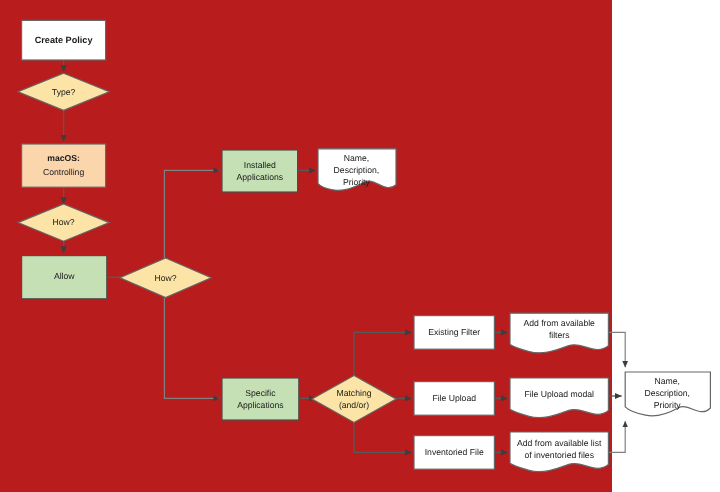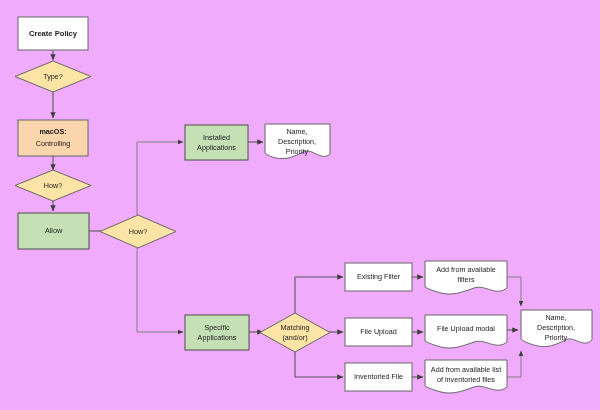--- a/index.html
+++ b/index.html
@@ -8,23 +8,23 @@
     background: #ffffff;
   }
   body {
     width: 600px;
     height: 410px;
     overflow: hidden;
     font-family: "Liberation Sans", sans-serif;
   }
   #diagram-root {
     position: relative;
-    width: 600px;
+    width: 510px;
     height: 410px;
-    background: #f0abfc;
+    background: #b91c1c;
   }
   svg.flow {
     display: block;
     width: 600px;
     height: 410px;
   }
   .node-text {
     font-family: "Liberation Sans", sans-serif;
     font-size: 7.2px;
     fill: #1a1a1a;

